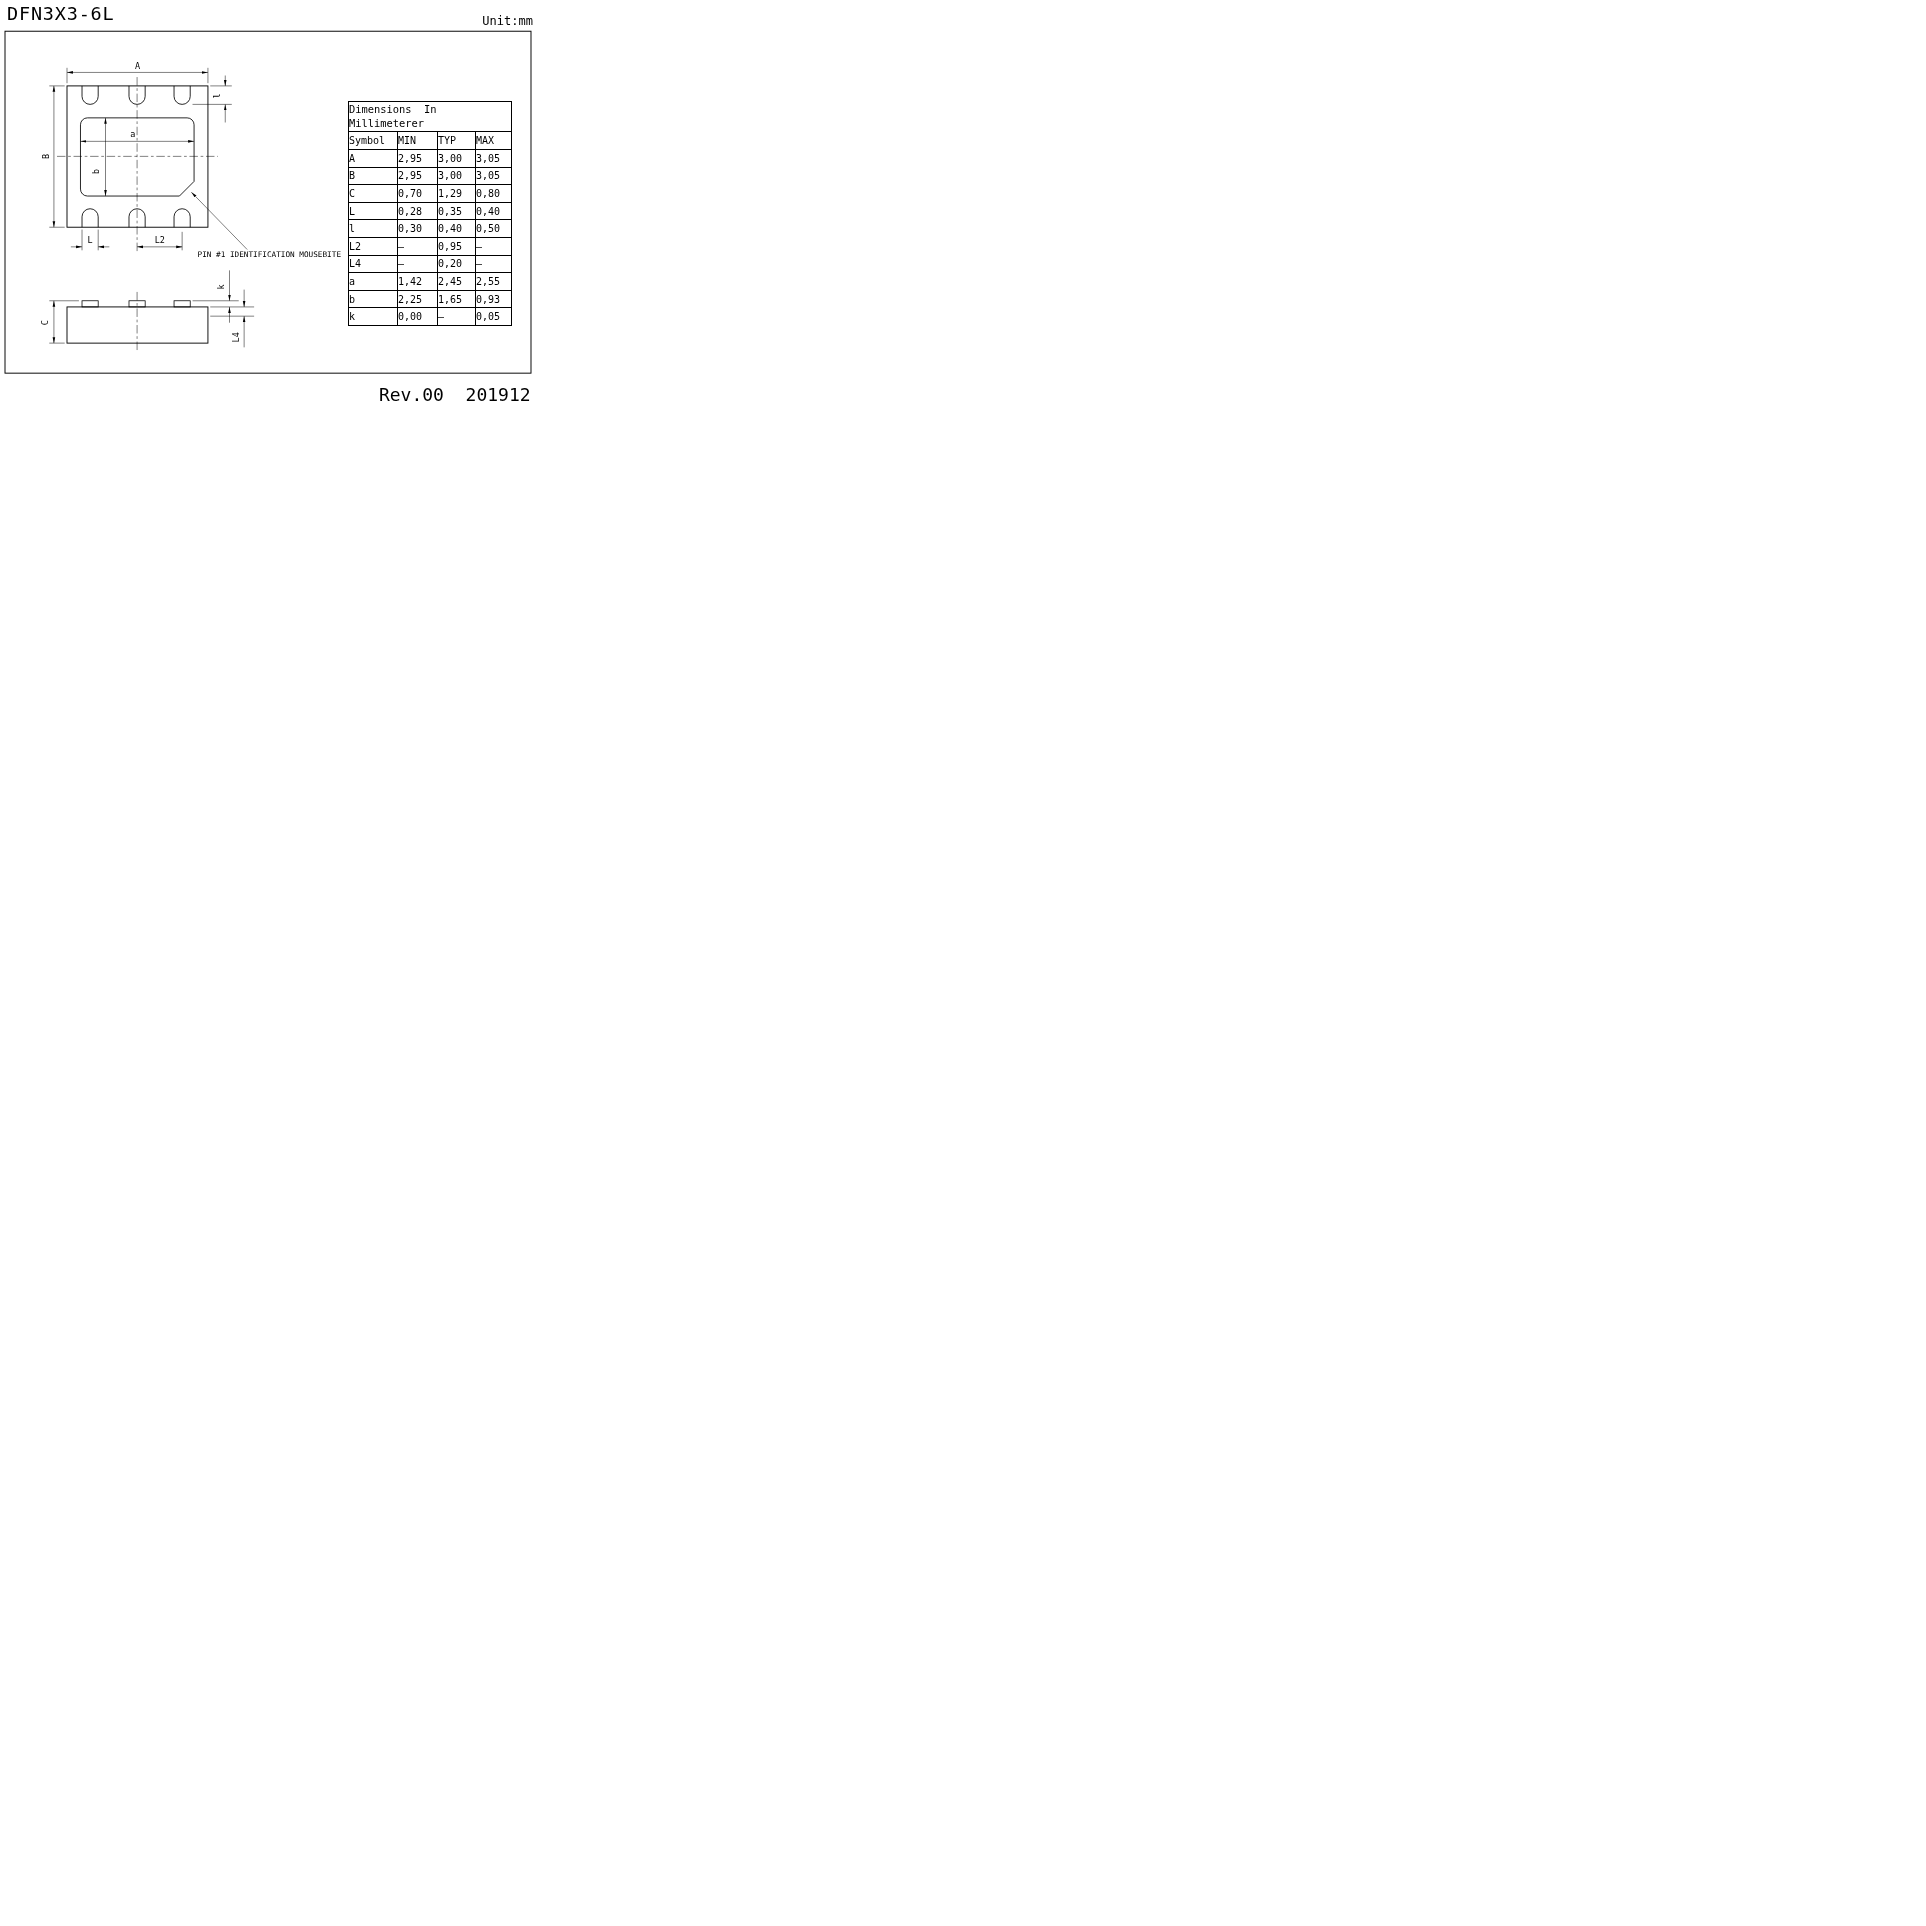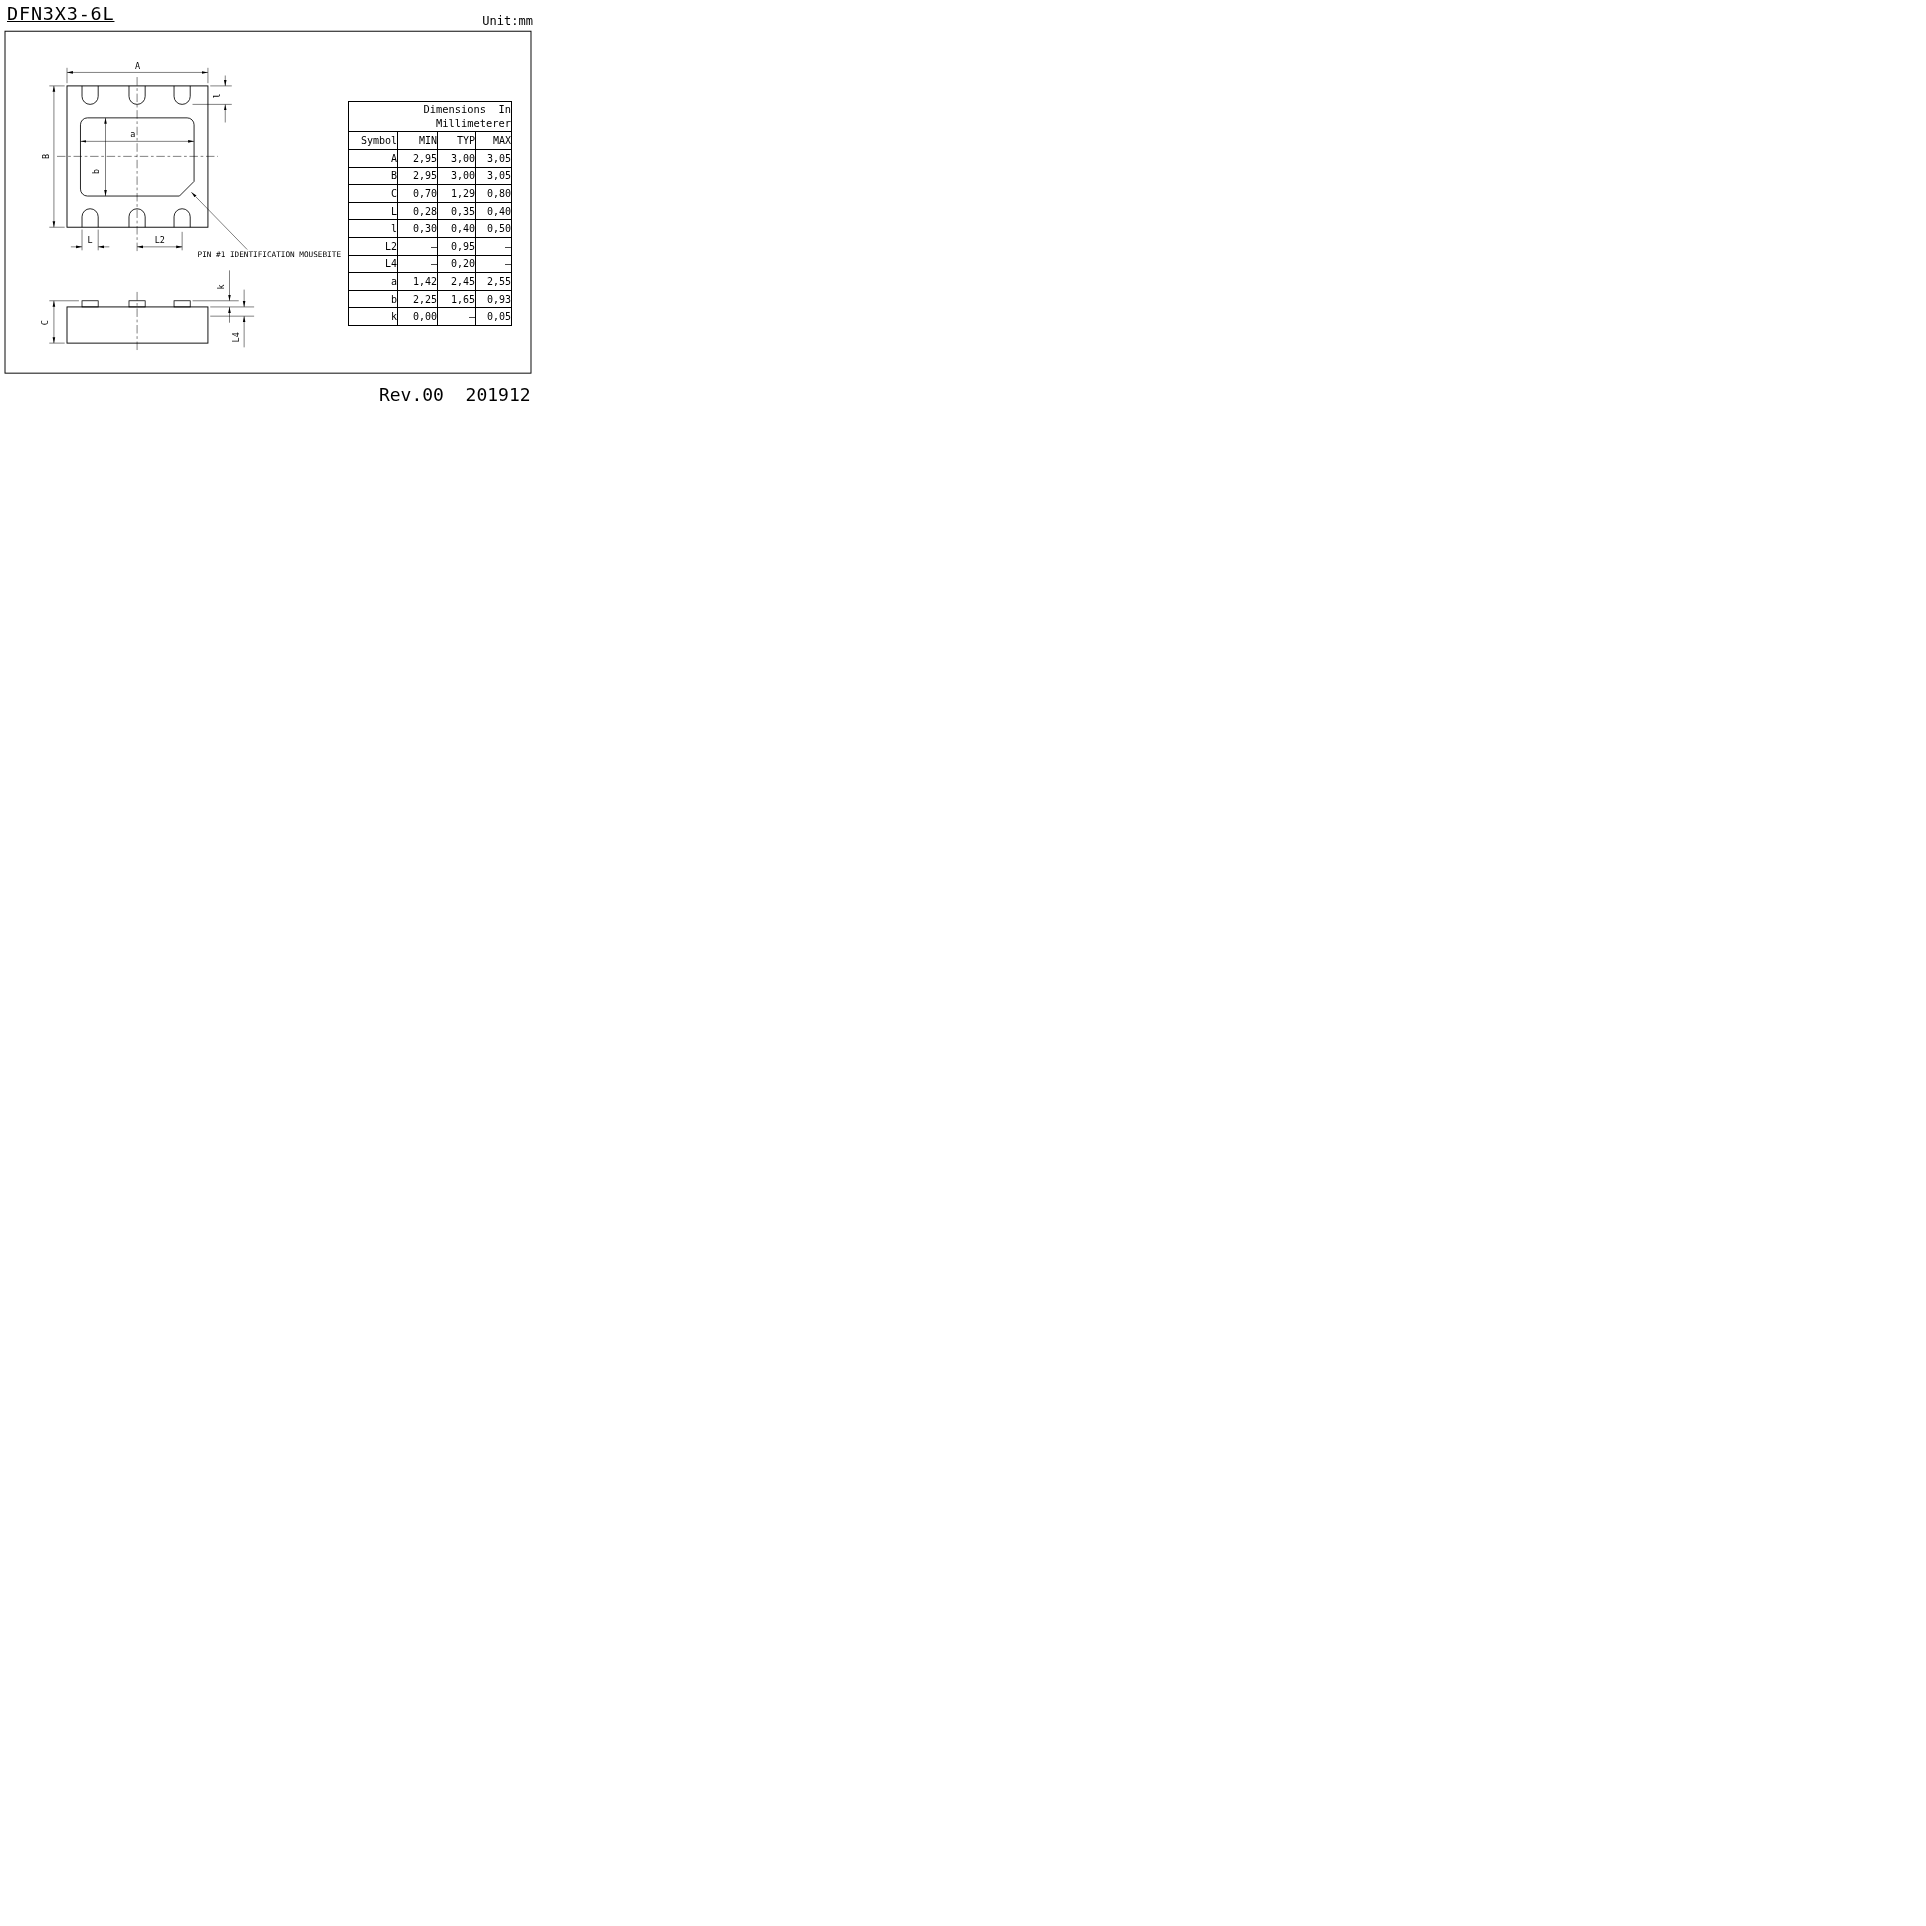--- a/index.html
+++ b/index.html
@@ -1,32 +1,32 @@
 <!DOCTYPE html>
 <html style="font-size:6.2px"><head>
 <meta charset="utf-8">
 <style>
   html,body{margin:0;padding:0;background:#ffffff;}
   .sheet{
     position:relative;width:536px;height:404px;background:#ffffff;
     font-family:"DejaVu Sans Mono","Liberation Mono",monospace;color:#000;
     overflow:hidden;
   }
-  .doc-title{position:absolute;left:7px;top:3.1px;font-size:18.5px;letter-spacing:0.8px;text-decoration:underline;}
+  .doc-title{position:absolute;left:7px;top:3.1px;font-size:18.5px;letter-spacing:0.8px;}
   .unit-label{position:absolute;right:3.1px;top:14px;font-size:12px;}
   .footer-rev{position:absolute;right:5.4px;top:384px;font-size:18px;white-space:pre;}
   svg.drawing{position:absolute;left:0;top:0;}
   svg text{font-family:"DejaVu Sans Mono","Liberation Mono",monospace;}
 
   .dims-table{
     position:absolute;left:348px;top:101px;width:163px;
     border-collapse:collapse;table-layout:fixed;background:#fff;
   }
   .dims-table td{
-    border:0.8px solid #000;text-align:right;vertical-align:middle;
+    border:0.8px solid #000;text-align:left;vertical-align:middle;
     font-size:10px;padding:0;
   }
   .dims-table .tbl-title{height:29px;font-size:10.4px;}
   .dims-table .tbl-title div{white-space:pre;line-height:1.3;}
   .dims-table .hdr td{height:17px;}
   .dims-table .data-row td{height:16.6px;}
 </style>
 </head>
 <body>
 

